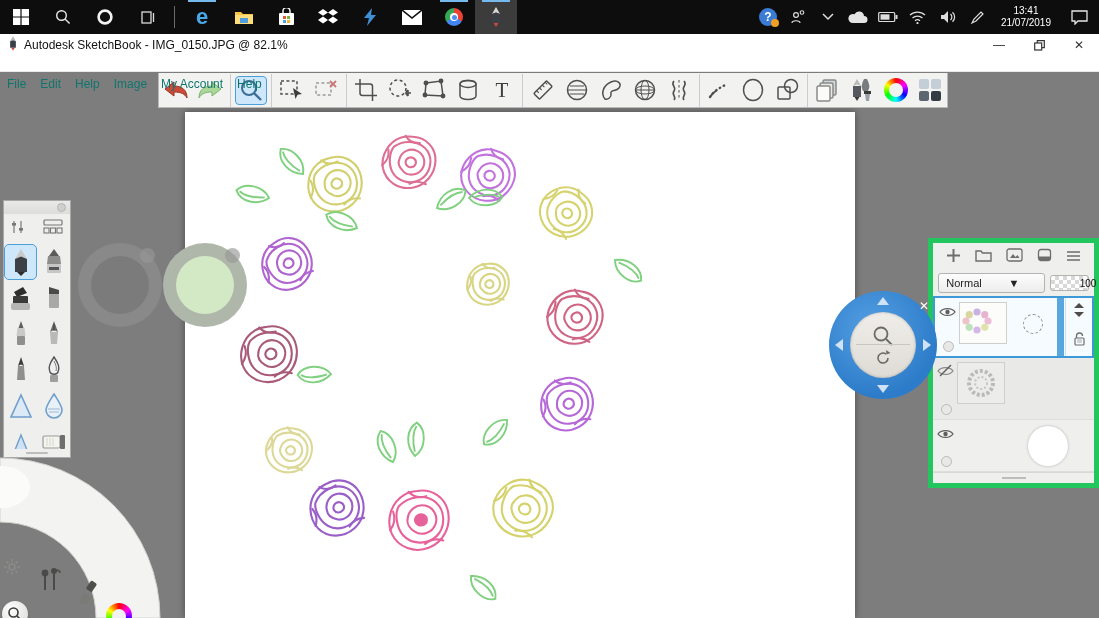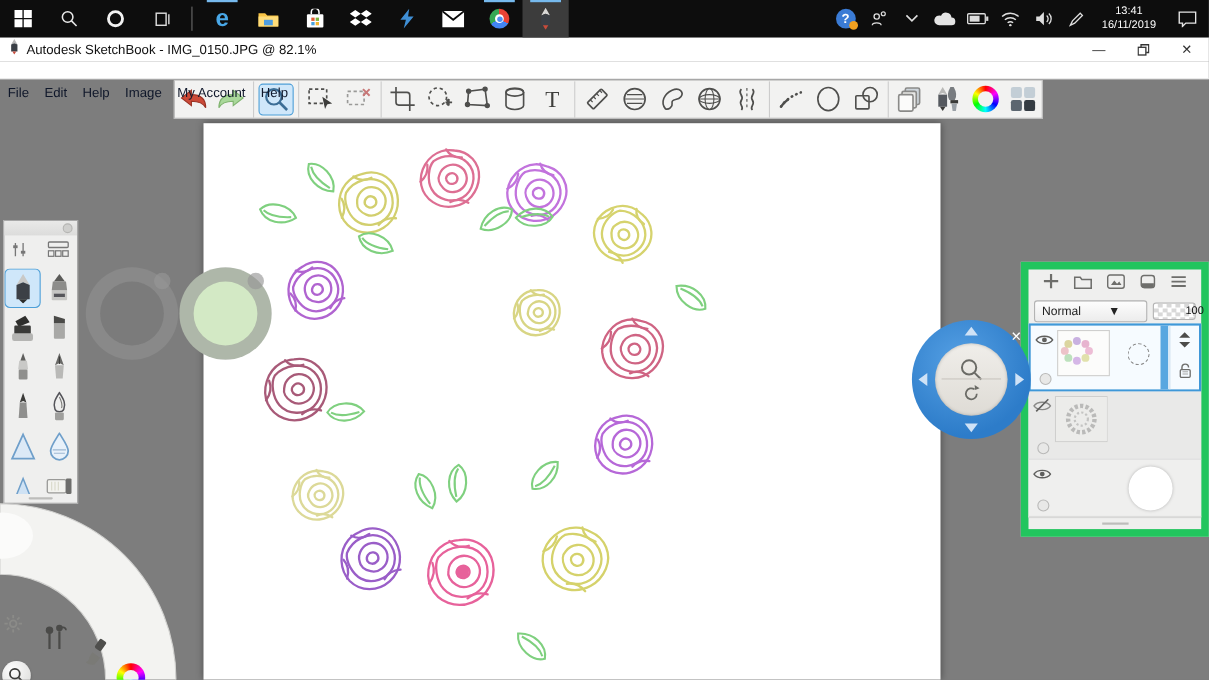--- a/index.html
+++ b/index.html
@@ -23,21 +23,21 @@
   
   .titlebar { position:absolute; left:0; top:34px; width:1099px; height:22px; background:#ffffff;
               display:flex; align-items:center; z-index:55; }
   .titlebar .app-ico { margin:0 6px 0 8px; }
   .title-text { font-size:12px; color:#111; }
   .win-controls { margin-left:auto; display:flex; height:22px; }
   .win-btn { width:40px; height:22px; display:flex; align-items:center; justify-content:center;
              font-size:12px; color:#333; }
   .menubar { position:absolute; left:0; top:56px; width:1099px; height:16px; background:#ffffff;
              display:flex; align-items:center; z-index:55; border-bottom:1px solid #e8e8e8;}
-  .menu-item { font-size:12px; color:#0f172a; padding:0 7px;margin-top:40px; }
+  .menu-item { font-size:12px; color:#0f766e; padding:0 7px;margin-top:40px; }
 
   
   .workspace { position:absolute; left:0; top:72px; width:1099px; height:546px; background:#7d7d7d; }
 
   
   .canvas { position:absolute; left:185px; top:40px; width:670px; height:506px; background:#ffffff;
             box-shadow:0 0 7px rgba(0,0,0,.4); z-index:1; }
   .canvas svg { position:absolute; inset:0; }
 
   
@@ -105,21 +105,21 @@
       background:#f0f0ef; }
   .ce-diamond { position:absolute; left:33px; top:91px; width:94px; height:94px;
       transform:rotate(45deg); overflow:hidden;
       background:linear-gradient(135deg, #ffffff, #35a035 75%, #0c4a0c); }
   .ce-diamond:after { content:""; position:absolute; inset:0;
       background:linear-gradient(45deg, rgba(40,40,40,.75), rgba(40,40,40,0) 60%); }
   .ce-marker { position:absolute; width:13px; height:13px; border-radius:50%;
       border:1.5px solid #222; background:transparent; box-shadow:0 0 0 1px rgba(255,255,255,.7); }
 
   .layers-panel { position:absolute; left:928px; top:166px; width:171px; height:250px; background:#efefee;
-                  border:7px solid #22c55e; z-index:9; display:flex; flex-direction:column; }
+                  border:5px solid #22c55e; z-index:9; display:flex; flex-direction:column; }
   .lp-head { height:30px; display:flex; align-items:center; justify-content:space-around; padding:0 6px; }
   .lp-blend { height:26px; display:flex; align-items:center; gap:5px; padding:0 5px; }
   .lp-select { flex:1; height:20px; border:1px solid #b3b3b3; border-radius:3px;
                background:linear-gradient(#fdfdfd,#ececec); display:flex; align-items:center; }
   .lp-select span { flex:1; text-align:center; font-size:11px; color:#222; }
   .lp-caret { font-size:8px; color:#555; padding-right:5px; }
   .lp-opacity { width:24px; height:16px; border:1px solid #b3b3b3; border-radius:3px; position:relative;
       background:conic-gradient(#d8d8d8 25%, #fff 0 50%, #d8d8d8 0 75%, #fff 0) 0 0/8px 8px;
       display:flex; align-items:center; justify-content:center; font-size:10px; color:#111;padding-left:37px; }
   .layer-row { position:relative; display:flex; align-items:stretch; border-bottom:1px solid #dddddc;
@@ -261,21 +261,21 @@
             <path d="M10.5 4 a4 4 0 0 1 0 6 M12.5 2.2 a6.5 6.5 0 0 1 0 9.6" fill="none" stroke="#ddd" stroke-width="1.2"></path>
           </svg>
       </div>
       <div class="tb-ico">
         <svg width="15" height="15" viewBox="0 0 15 15">
             <path d="M2 13 L4 9 L11 2 L13 4 L6 11 Z" fill="none" stroke="#ddd" stroke-width="1.2"></path>
           </svg>
       </div>
       <div class="clock">
         <div>13:41</div>
-        <div>16/11/2019</div>
+        <div>21/07/2019</div>
       </div>
       <div class="tb-ico" style="width:40px;">
         <svg width="17" height="15" viewBox="0 0 17 15">
             <path d="M1 1 h15 v10 h-9 l-3 3 v-3 h-3 z" fill="none" stroke="#e6e6e6" stroke-width="1.3"></path>
           </svg>
       </div>
     </div>
   </div>
 
   <div class="titlebar">

